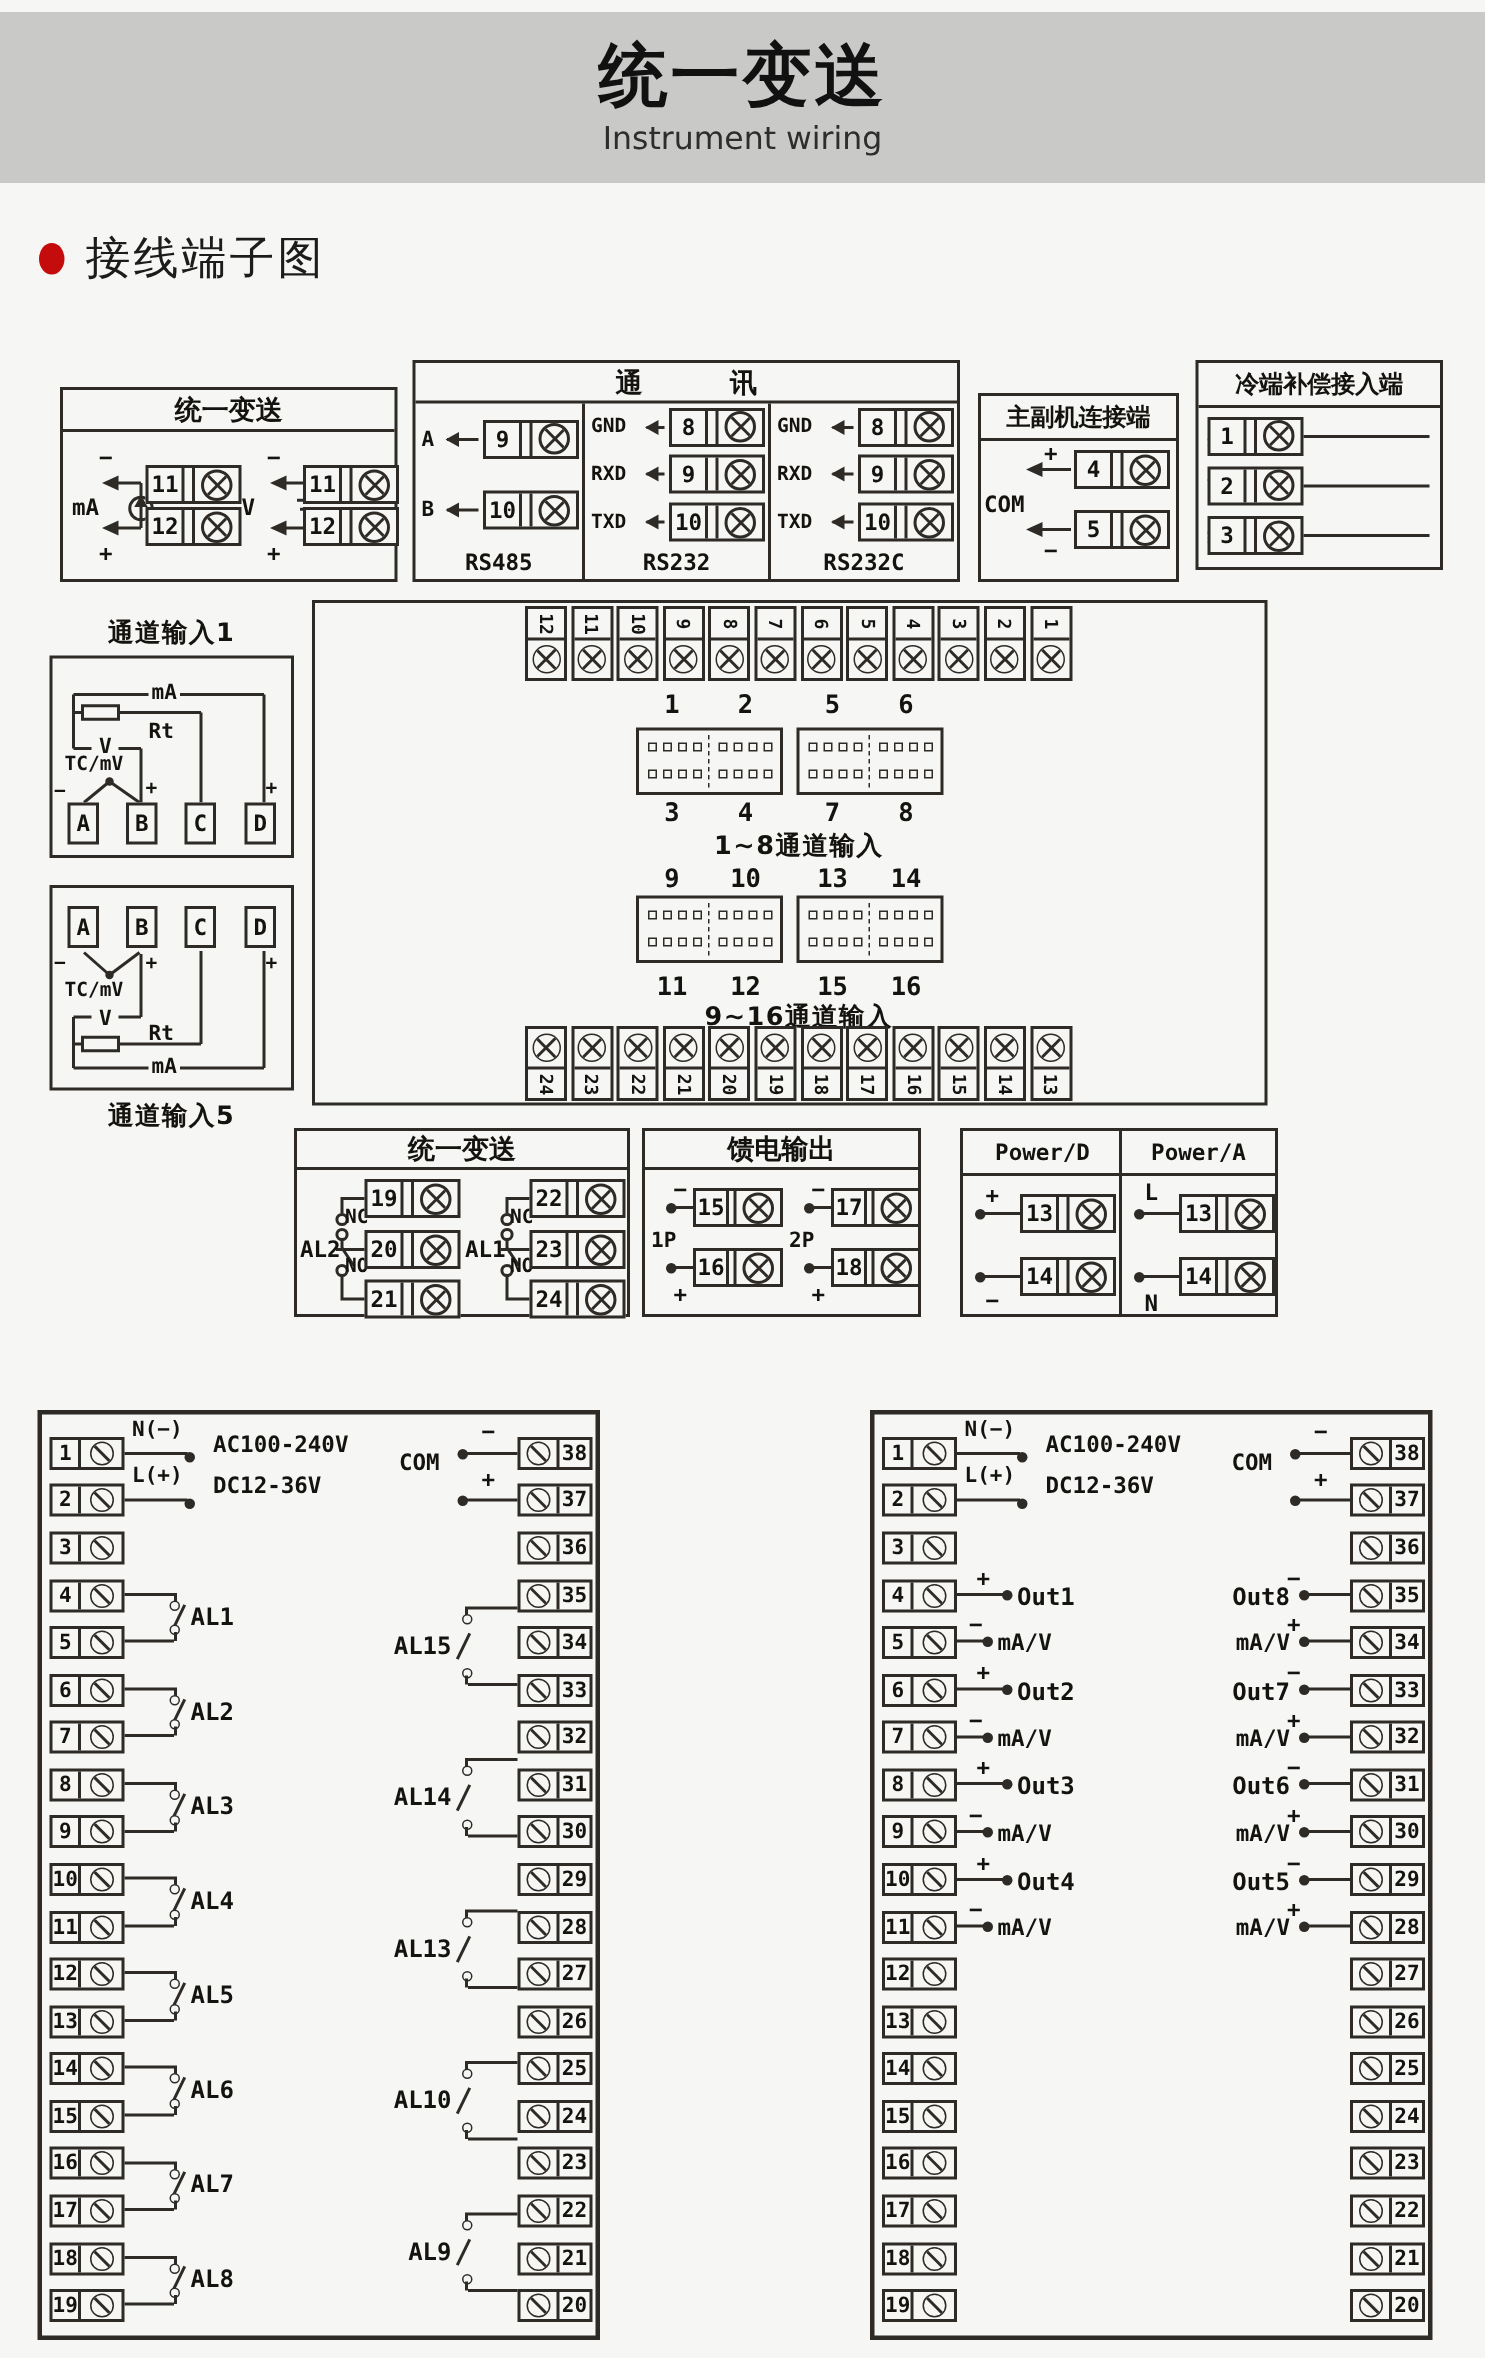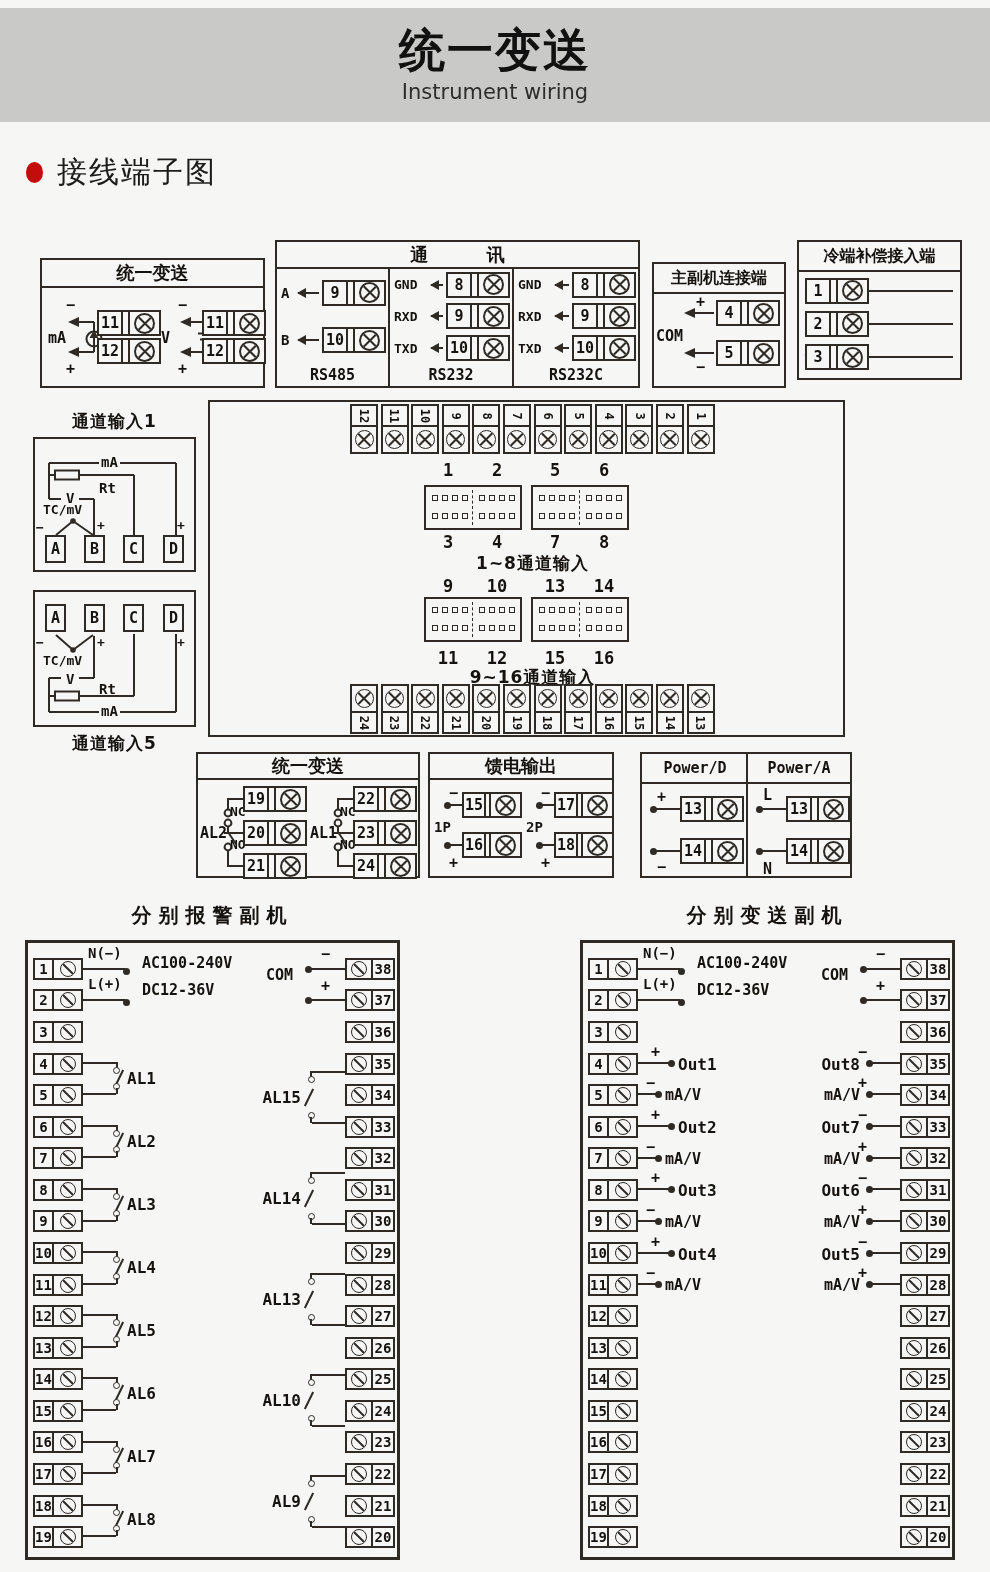--- a/index.html
+++ b/index.html
@@ -1008,21 +1008,20 @@
             <span class="n">14</span>
             <span class="g"></span>
             <span class="s">
               <span class="sx"></span>
             </span>
           </div>
         </div>
     </div>
   </div>
 
-  <div class="bigtitle" style="left:25px;top:902px">分别报警副机</div>
   <div class="bb" style="left:25px;top:940px">
     <div class="rowcol" style="left:5px;top:10px;height:600px">
 
     <div>
           <div class="tl">
             <span class="n">1</span>
             <span class="sc">
               <span class="ssl"></span>
             </span>
           </div>
@@ -1473,21 +1472,20 @@
           <i class="oc c1"></i>
           <i class="vw bl"></i>
           <i class="oc c2"></i>
           <i class="vw v2"></i>
           <i class="hw w2"></i>
           <span class="pl">AL9</span>
         </div>
       </div>
   </div>
 
-  <div class="bigtitle" style="left:580px;top:902px">分别变送副机</div>
   <div class="bb" style="left:580px;top:940px">
     <div class="rowcol" style="left:5px;top:10px;height:600px">
 
     <div>
           <div class="tl">
             <span class="n">1</span>
             <span class="sc">
               <span class="ssl"></span>
             </span>
           </div>

